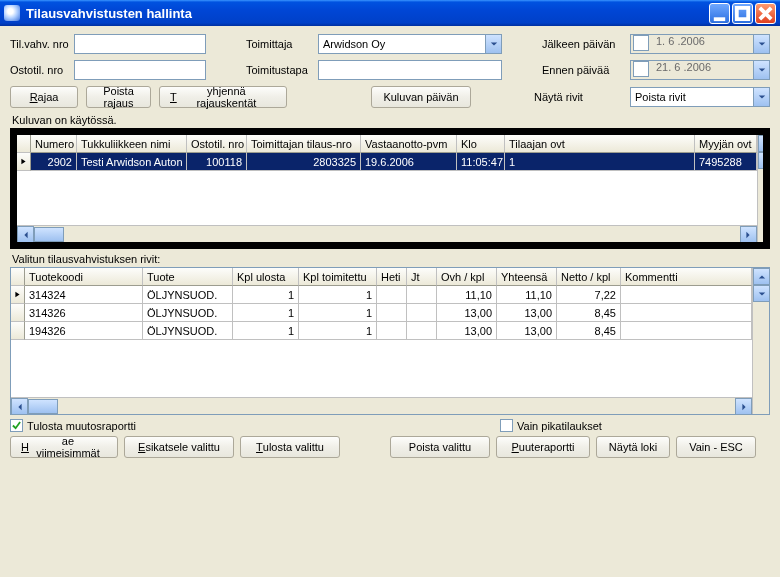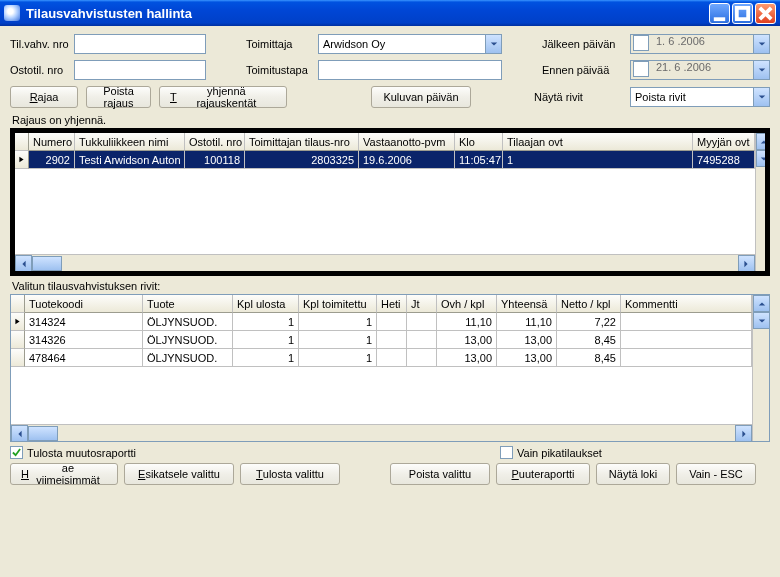--- a/index.html
+++ b/index.html
@@ -120,24 +120,24 @@
 .win-btn .ul { text-decoration: underline; }
 
 
 .status-text {
   color: #000;
   margin: 4px 0 2px 2px;
 }
 
 
 .grid-container {
-  border: 5px solid #000000;
+  border: 7px solid #000000;
   background: #fff;
   width: 100%;
-  height: 148px;
+  height: 121px;
   display: flex;
   flex-direction: column;
   overflow: hidden;
 }
 .grid-header, .grid-row {
   display: flex;
   flex-shrink: 0;
 }
 .grid-header .hc, .grid-row .cell {
   border-right: 1px solid #c0c0c0;
@@ -333,21 +333,21 @@
     <div class="select" style="width:140px">
       <span class="select-text">Poista rivit</span>
       <div class="select-btn">
           <svg viewBox="0 0 10 10">
             <path d="M1 3l4 4 4-4z"></path>
           </svg>
         </div>
     </div>
   </div>
 
-  <div class="status-text">Rajaus on yhjennä.</div>
+  <div class="status-text">Kuluvan on käytössä.</div>
 
   <div class="grid-container">
     <div class="grid-wrap">
       <div class="grid-main">
         <div class="grid-header">
           <div class="row-marker"></div>
           <div class="hc" style="width:46px">Numero</div>
           <div class="hc" style="width:110px">Tukkuliikkeen nimi</div>
           <div class="hc" style="width:60px">Ostotil. nro</div>
           <div class="hc" style="width:114px">Toimittajan tilaus-nro</div>
@@ -451,21 +451,21 @@
             <div class="cell" style="width:30px"></div>
             <div class="cell" style="width:30px"></div>
             <div class="cell tar" style="width:60px">13,00</div>
             <div class="cell tar" style="width:60px">13,00</div>
             <div class="cell tar" style="width:64px">8,45</div>
             <div class="cell" style="flex:1"></div>
           </div>
 
           <div class="grid-row">
             <div class="row-marker"></div>
-            <div class="cell" style="width:118px">478464</div>
+            <div class="cell" style="width:118px">194326</div>
             <div class="cell" style="width:90px">ÖLJYNSUOD.</div>
             <div class="cell tar" style="width:66px">1</div>
             <div class="cell tar" style="width:78px">1</div>
             <div class="cell" style="width:30px"></div>
             <div class="cell" style="width:30px"></div>
             <div class="cell tar" style="width:60px">13,00</div>
             <div class="cell tar" style="width:60px">13,00</div>
             <div class="cell tar" style="width:64px">8,45</div>
             <div class="cell" style="flex:1"></div>
           </div>

